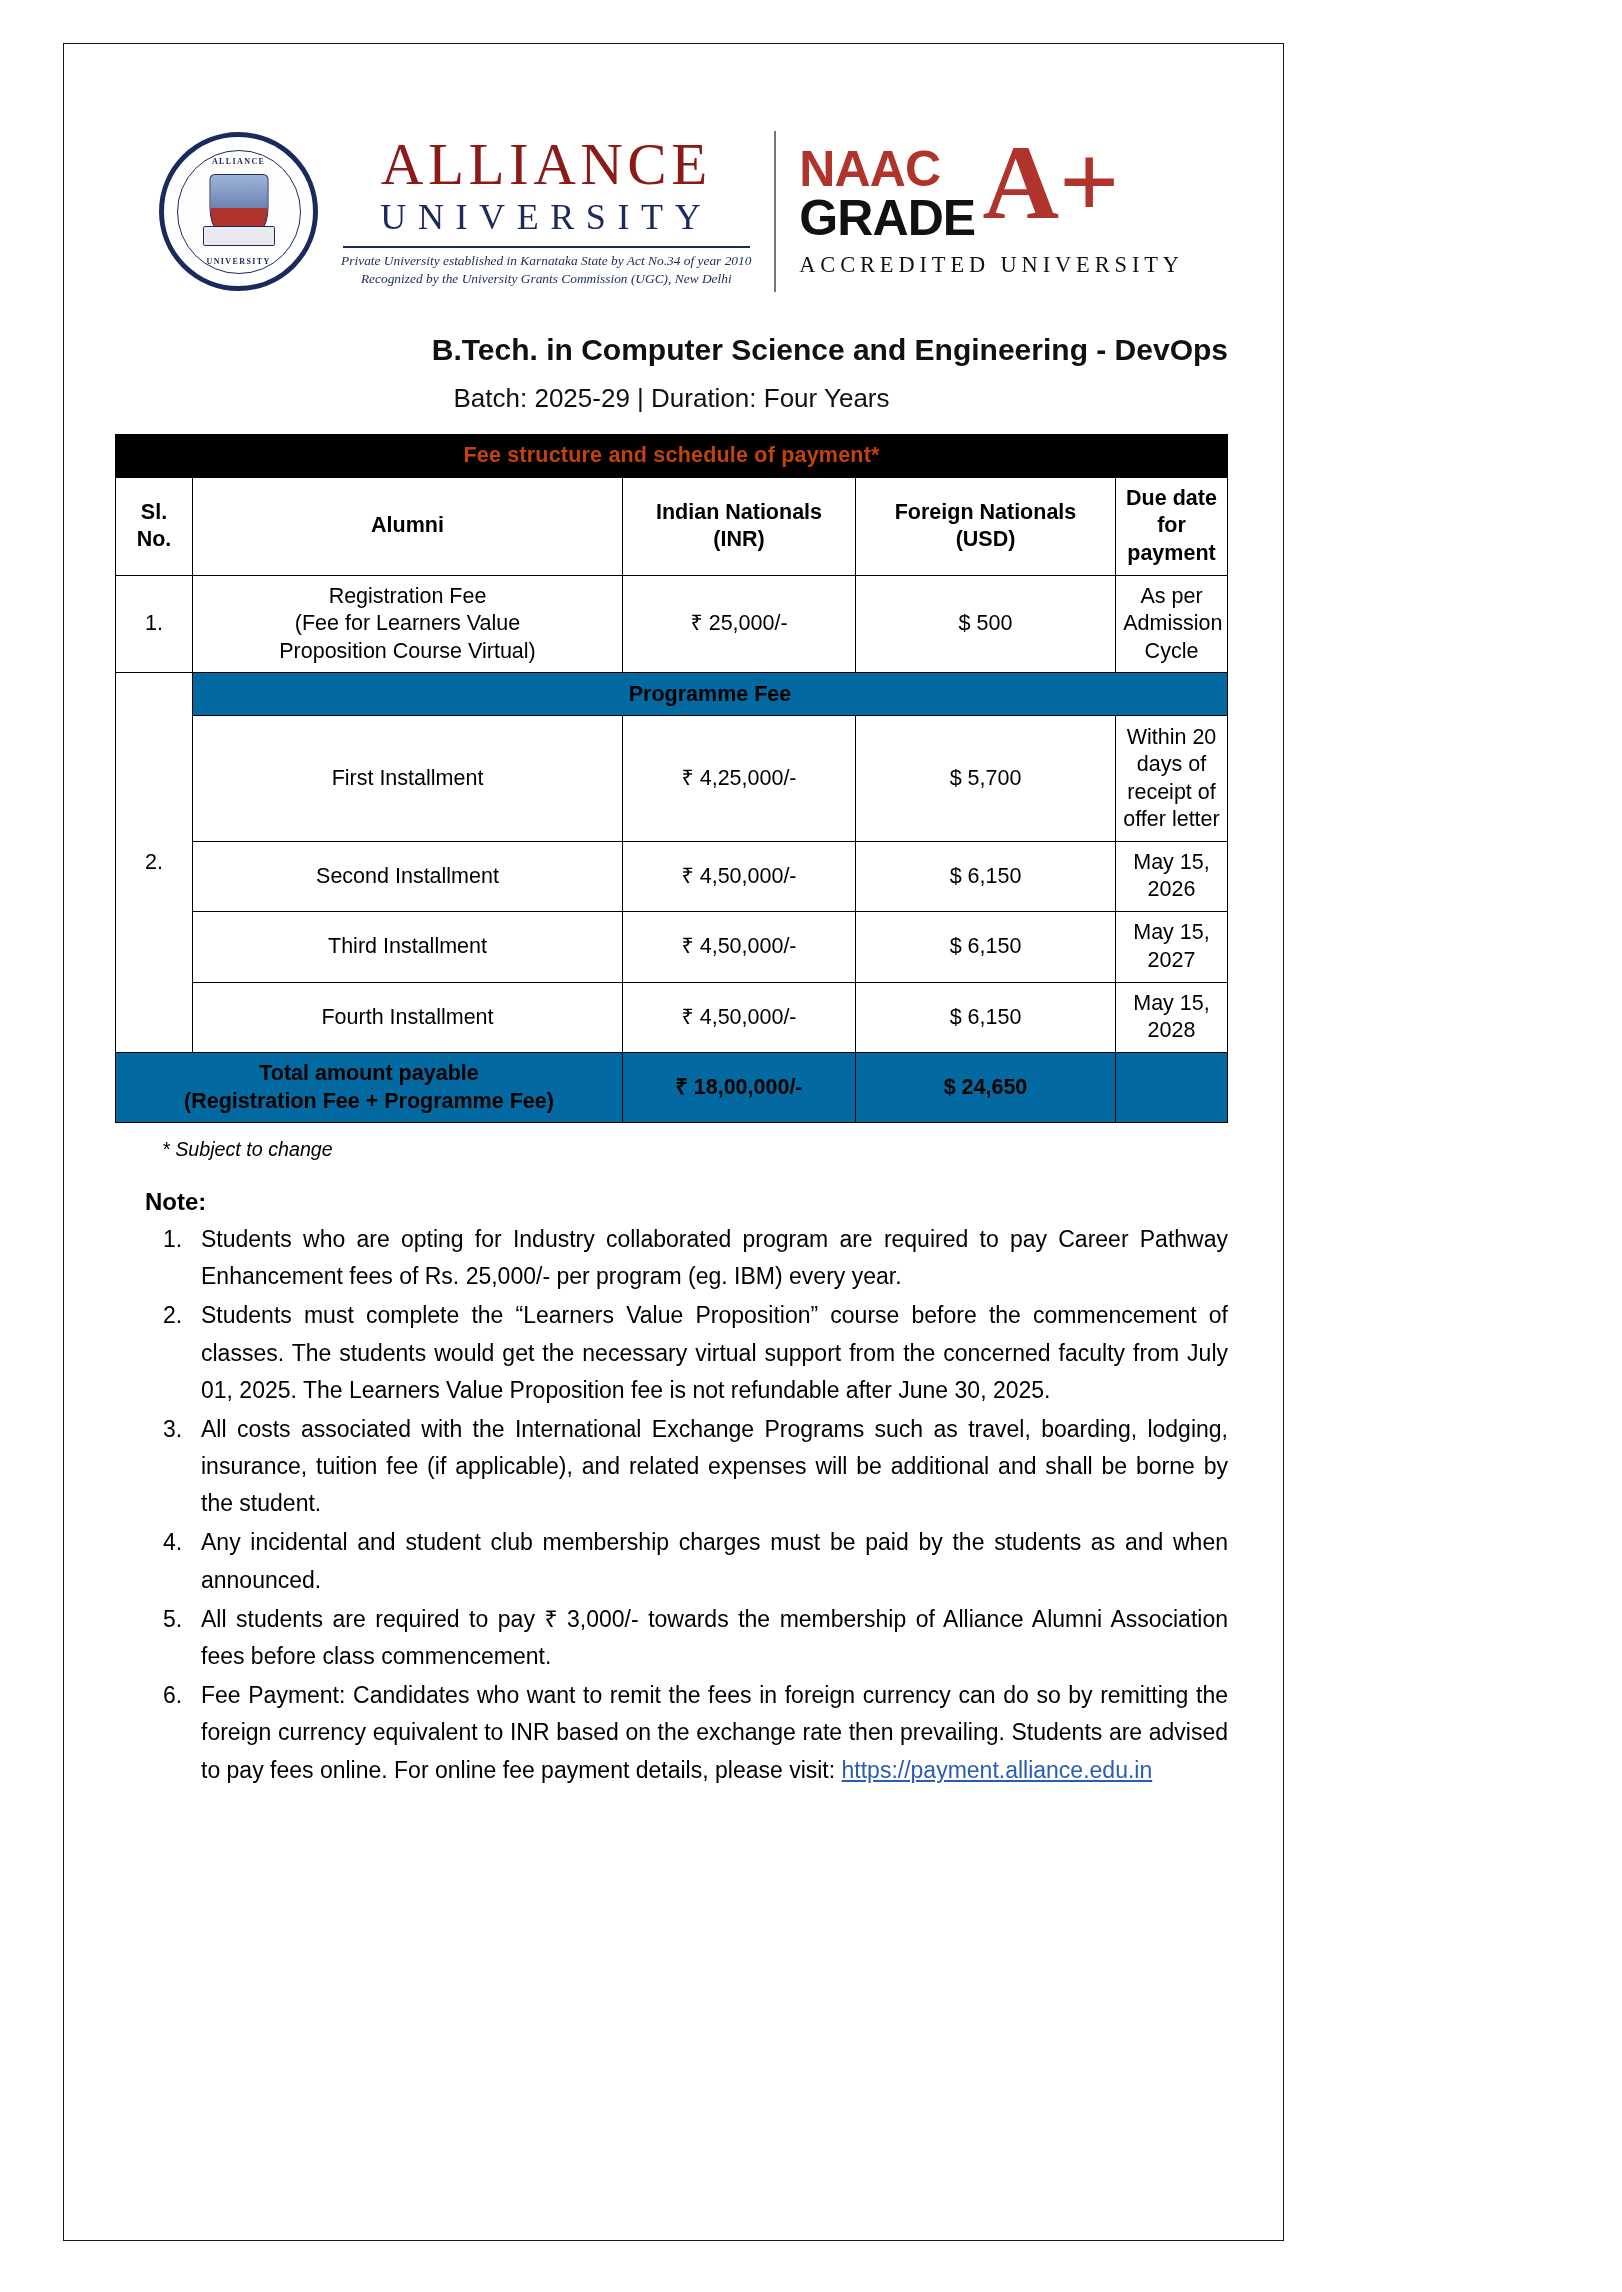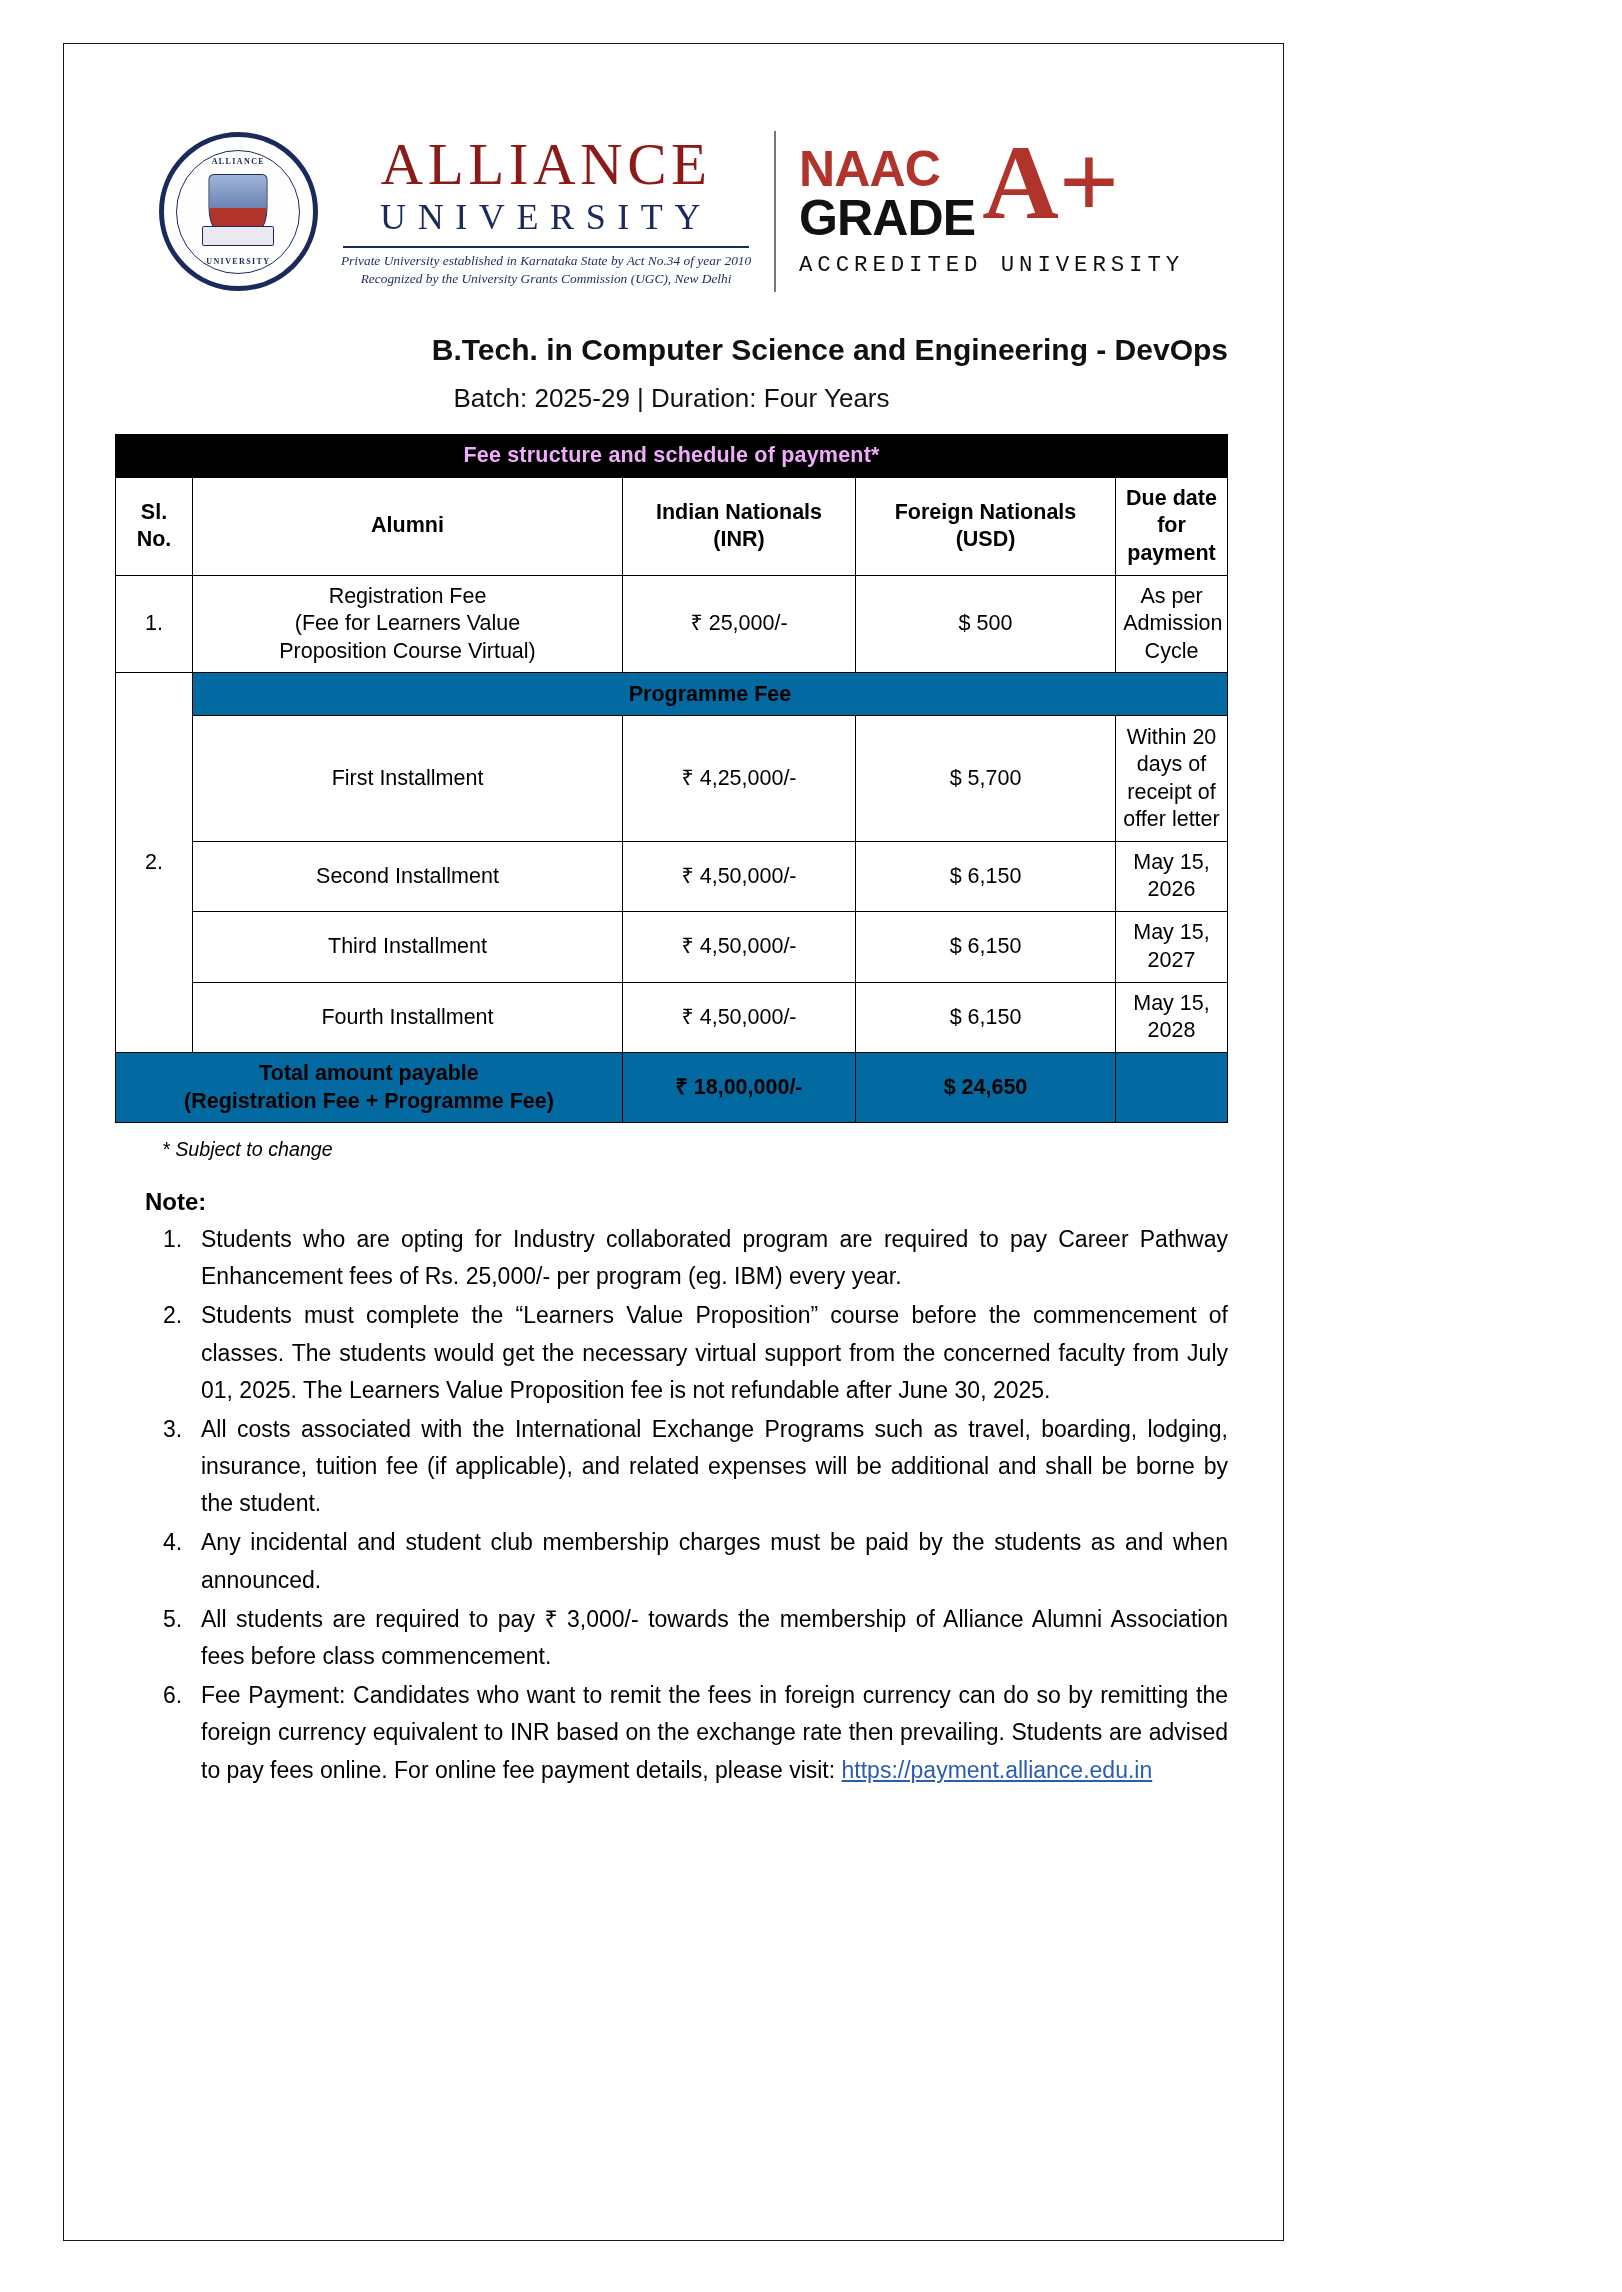--- a/index.html
+++ b/index.html
@@ -162,21 +162,21 @@
   }
   .naac-aplus {
     font-family: "Liberation Serif", serif;
     font-weight: bold;
     font-size: 106px;
     line-height: 0.85;
     color: #b0342c;
     margin-top: -7.2px;
   }
   .naac-accredited {
-    font-family: Liberation Mono, monospace;
+    font-family: Liberation Serif, serif;
     font-size: 22.4px;
     letter-spacing: 4.9px;
     color: #111111;
     margin-top: 9px;
     text-align: left;
   }
 
   
   .doc-title {
     text-align: right;
@@ -201,21 +201,21 @@
   table.fee td, table.fee th {
     border: 0.9px solid #000000;
     padding: 7.2px 7.2px;
     font-size: 21.5px;
     text-align: center;
     vertical-align: middle;
     line-height: 1.28;
   }
   .banner {
     background: #000000;
-    color: #f0abfc;
+    color: #c2410c;
     font-weight: bold;
     font-size: 27px;
     padding: 11.6px 5.4px;
     letter-spacing: 0.2px;
   }
   .hdr {
     font-weight: bold;
     font-size: 21.5px;
     padding: 12.5px 5.4px;
   }

